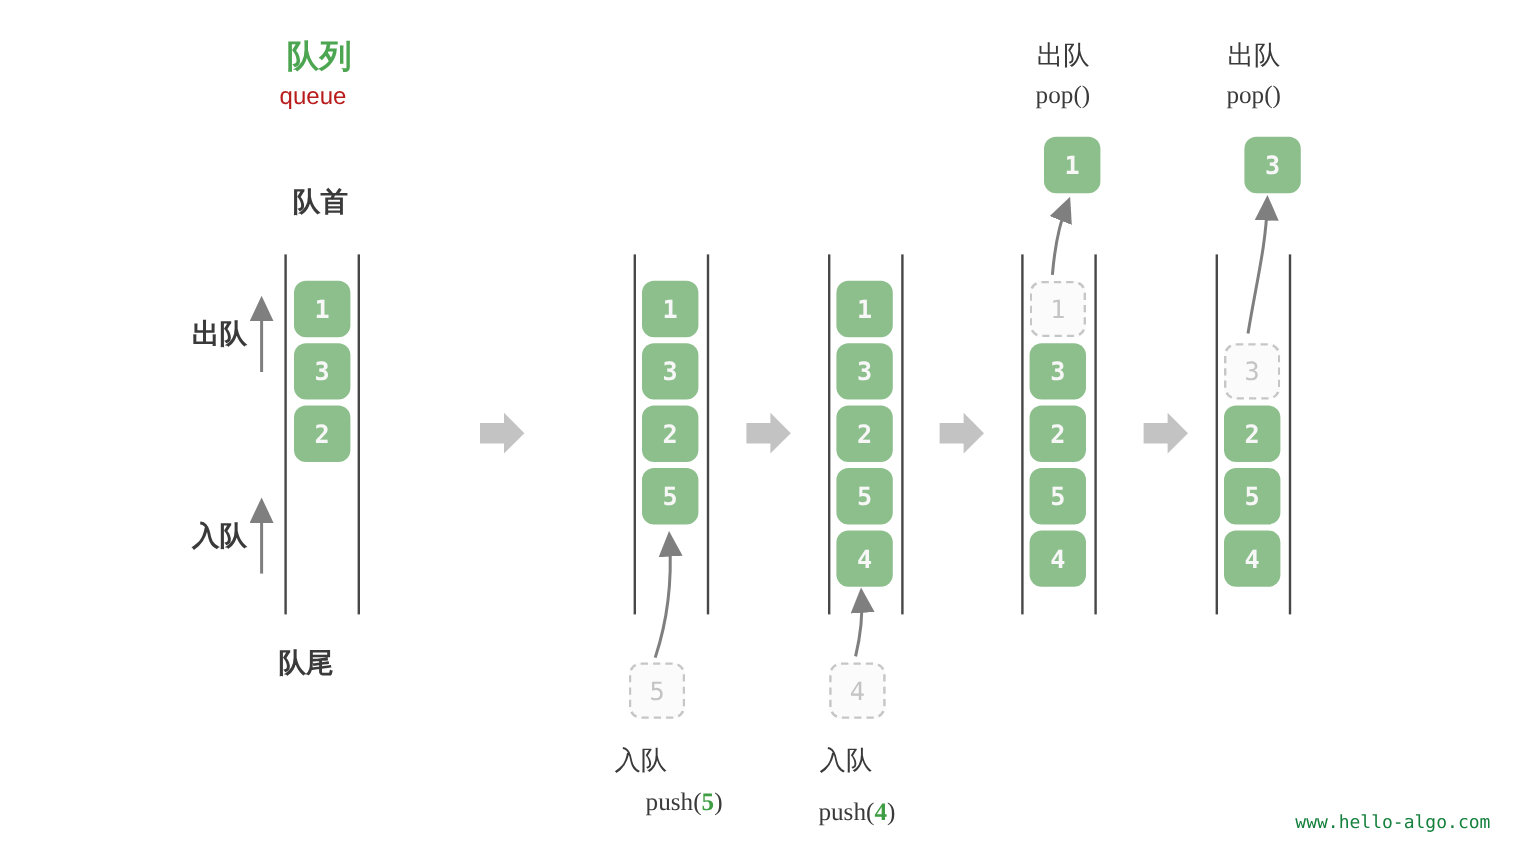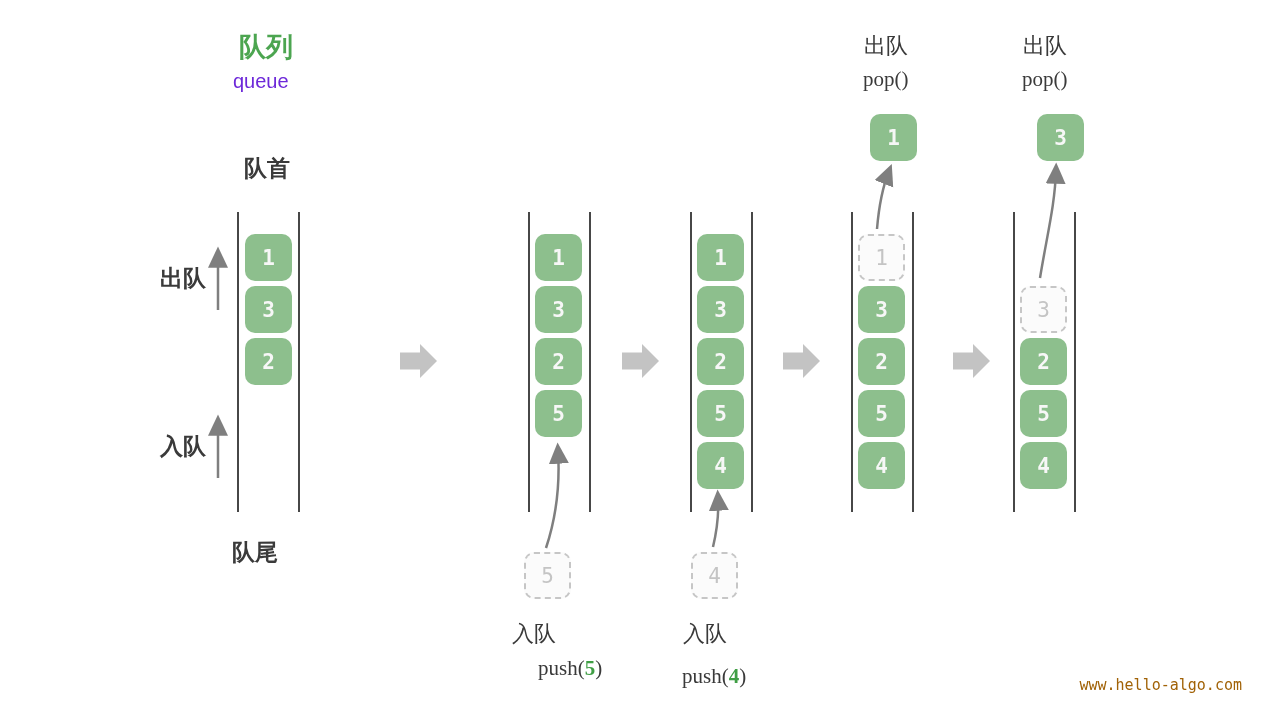--- a/index.html
+++ b/index.html
@@ -4,21 +4,21 @@
 <style>
   html,body{margin:0;padding:0;background:#ffffff;}
   .canvas{
     position:relative;width:1280px;height:720px;background:#ffffff;overflow:hidden;
     font-family:"Liberation Sans", sans-serif;color:#3c3c3c;
   }
   .arrows{position:absolute;left:0;top:0;width:1280px;height:720px;pointer-events:none;}
 
   
   .title-zh{position:absolute;left:239px;top:29px;font-size:27px;font-weight:bold;color:#4ca550;}
-  .title-en{position:absolute;left:233px;top:70px;font-size:20px;color:#6d28d9;}
+  .title-en{position:absolute;left:233px;top:70px;font-size:20px;color:#b91c1c;}
 
   
   .side-lbl{position:absolute;font-size:23px;font-weight:bold;color:#3a3a3a;text-align:center;}
   .lbl-front{left:244px;top:153px;}
   .lbl-rear{left:232px;top:537px;}
   .lbl-deq{left:160px;top:263px;}
   .lbl-enq{left:160px;top:431px;}
 
   
   .vline{position:absolute;top:212px;width:2px;height:300px;background:#474747;}
@@ -48,21 +48,21 @@
     font-size:21px;color:#3a3a3a;white-space:pre;
   }
   .op-code .arg{color:#3f9e44;font-weight:bold;}
   .pop1-zh{left:864px;top:31px;}  .pop1-code{left:863px;top:67px;}
   .pop2-zh{left:1023px;top:31px;} .pop2-code{left:1022px;top:67px;}
   .push5-zh{left:512px;top:619px;} .push5-code{left:538px;top:656px;}
   .push4-zh{left:683px;top:619px;} .push4-code{left:682px;top:664px;}
 
   .watermark{
     position:absolute;right:38px;top:676px;
-    font-family:"DejaVu Sans Mono", monospace;font-size:15px;color:#a16207;
+    font-family:"DejaVu Sans Mono", monospace;font-size:15px;color:#15803d;
   }
 </style>
 </head>
 <body>
 
 <div class="canvas">
 
   <svg class="arrows" viewBox="0 0 1280 720">
     <defs>
       <marker id="ah" markerWidth="9" markerHeight="9" refX="5.5" refY="4" orient="auto">

